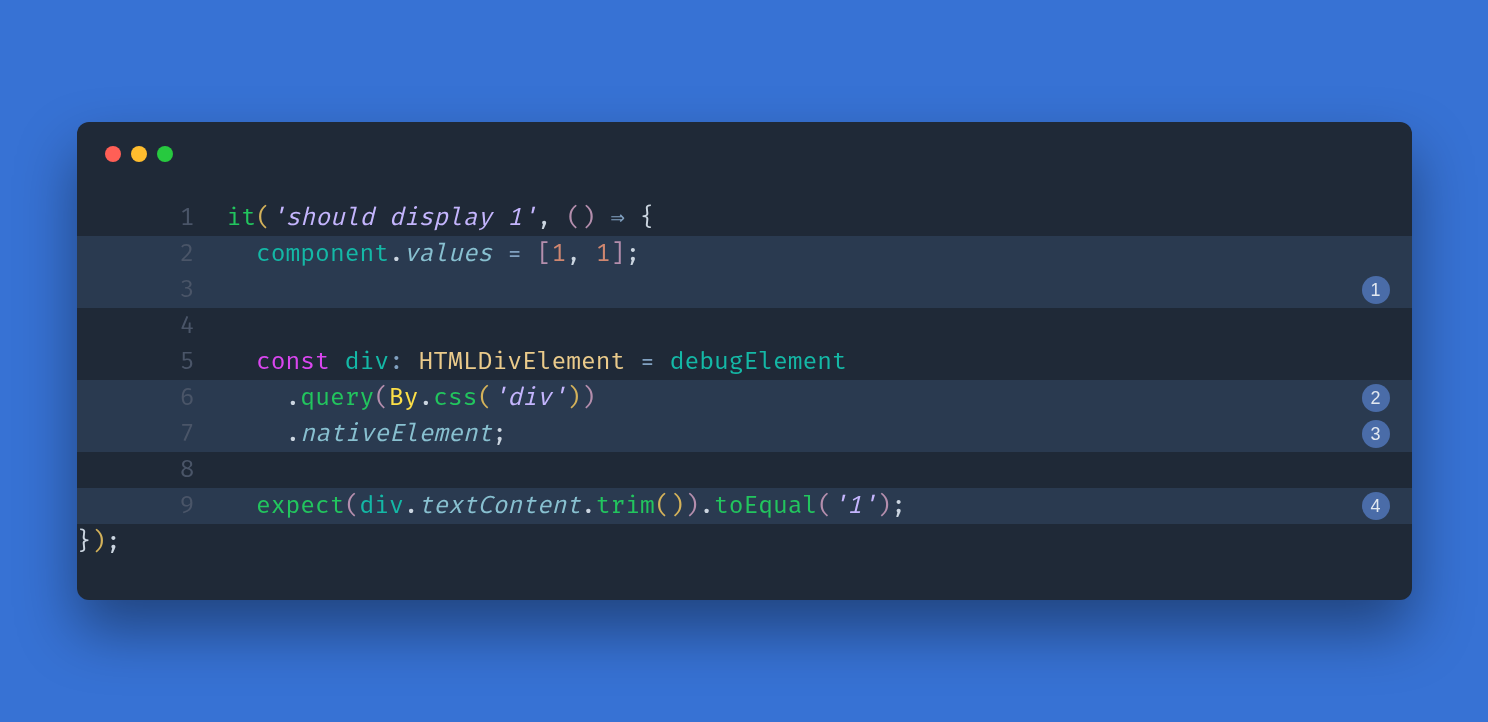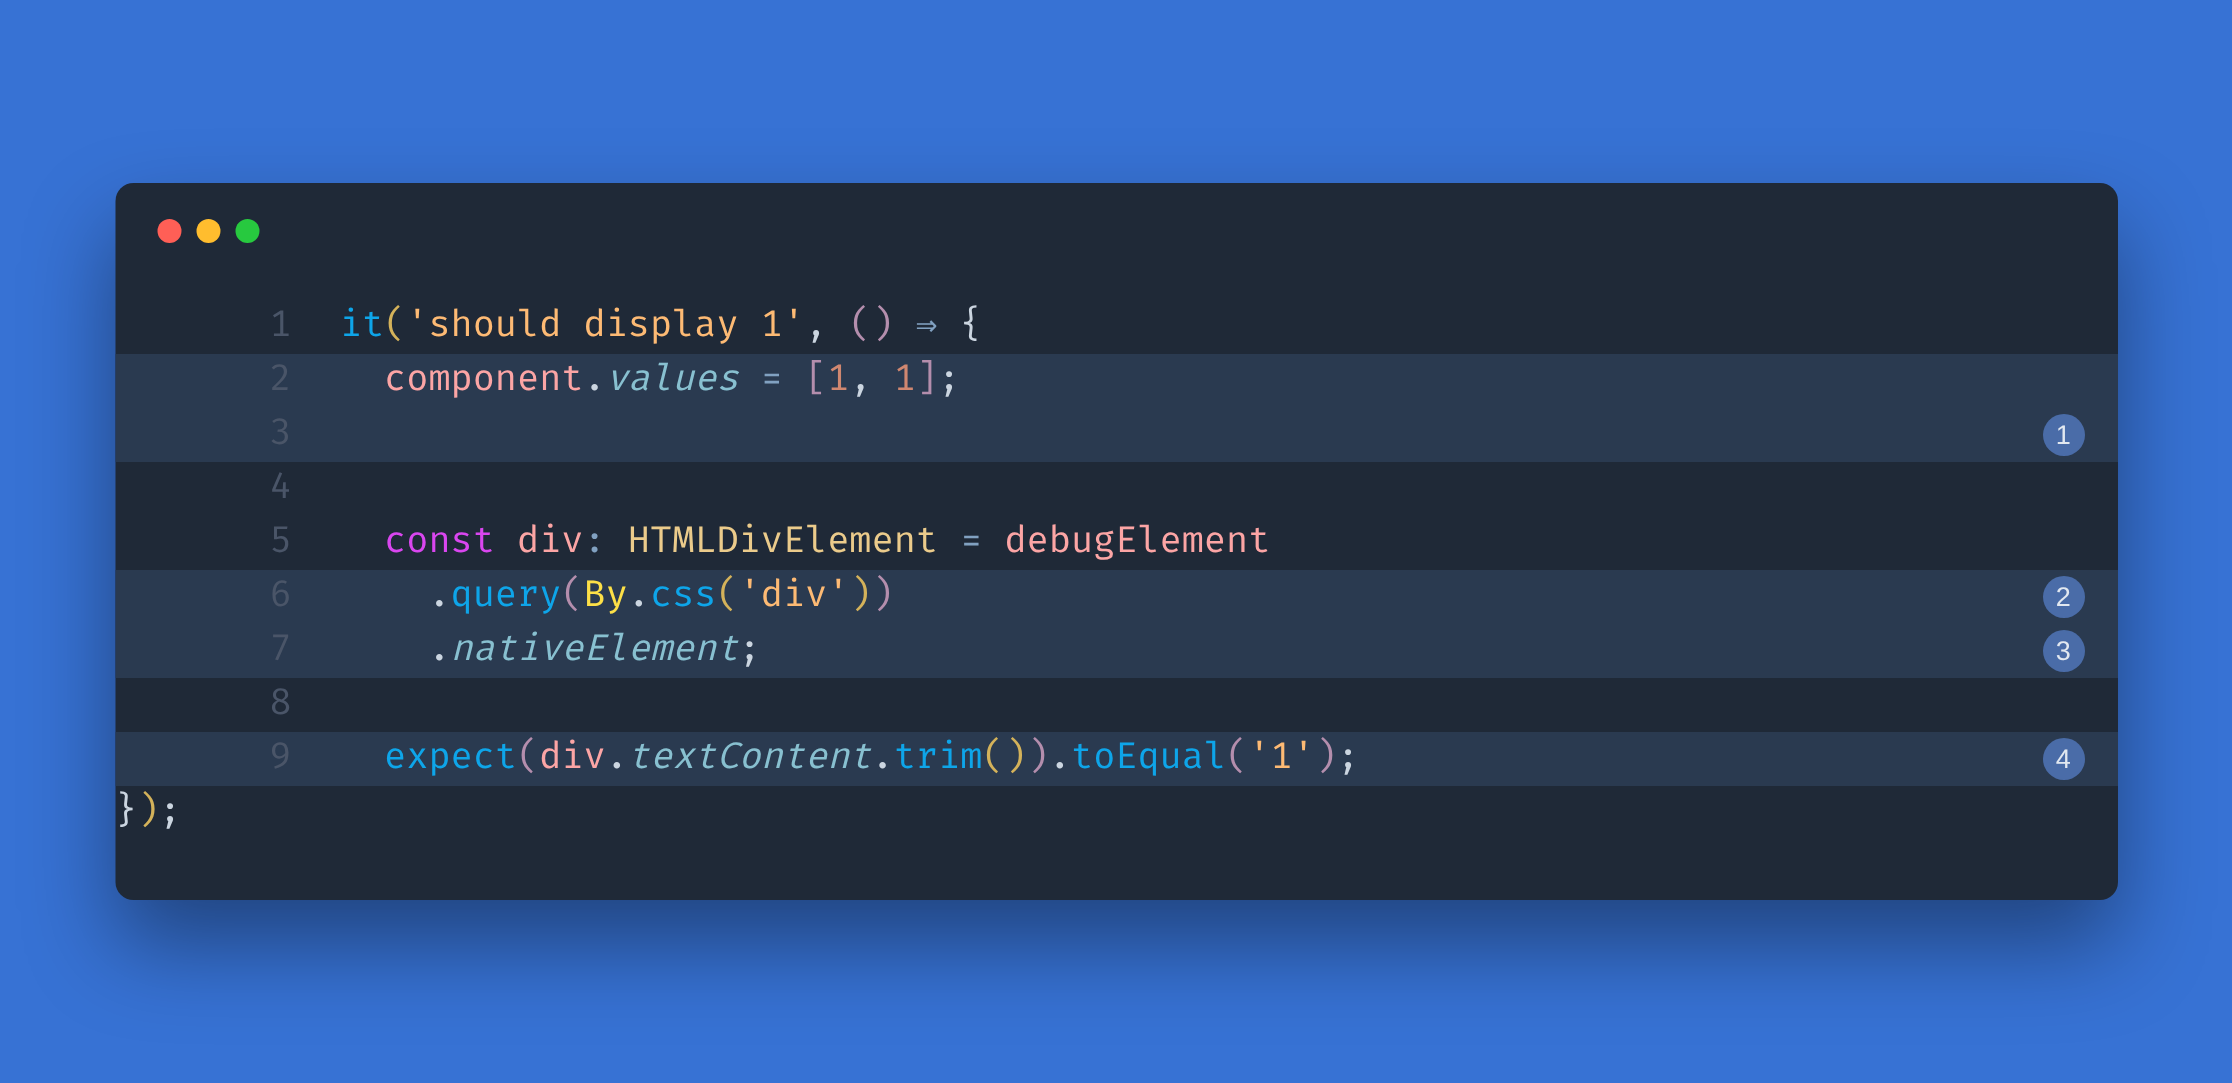--- a/index.html
+++ b/index.html
@@ -71,30 +71,30 @@
       border-radius: 50%;
       background: #4a6ca8;
       color: #e2e8f0;
       display: flex;
       align-items: center;
       justify-content: center;
       font-size: 18px;
       font-family: sans-serif;
     }
     
-    .tk-fn { color: #0ea5e9; }
-    .tk-str { color: #fdba74; }
+    .tk-fn { color: #22c55e; }
+    .tk-str { color: #c4b5fd; font-style: italic; }
     .tk-punc { color: #cbd5e0; }
     .tk-paren-yellow { color: #d4b25a; }
     .tk-paren-purple { color: #b48ead; }
     .tk-arrow { color: #81a1c1; }
     .tk-prop { color: #88c0d0; font-style: italic; }
     .tk-num { color: #d08770; }
     .tk-kw { color: #d946ef; }
-    .tk-ident { color: #fca5a5; text-align: right; }
+    .tk-ident { color: #14b8a6; text-align: right; }
     .tk-type { color: #ebcb8b; margin-top: 16px; }
     .tk-op { color: #81a1c1; }
     .tk-class { color: #fde047; text-align: right; }
   </style>
 </head>
 <body>
 
 <div class="window">
   <div class="titlebar">
     <div class="traffic-light traffic-red"></div>

